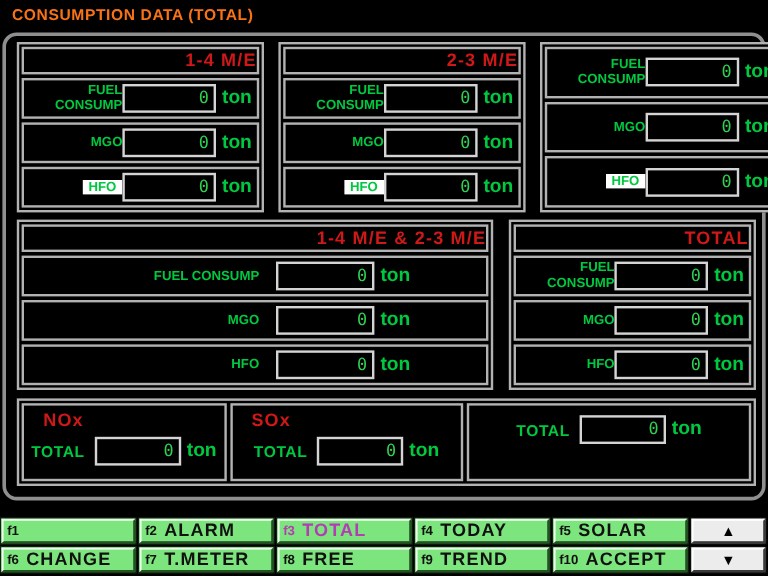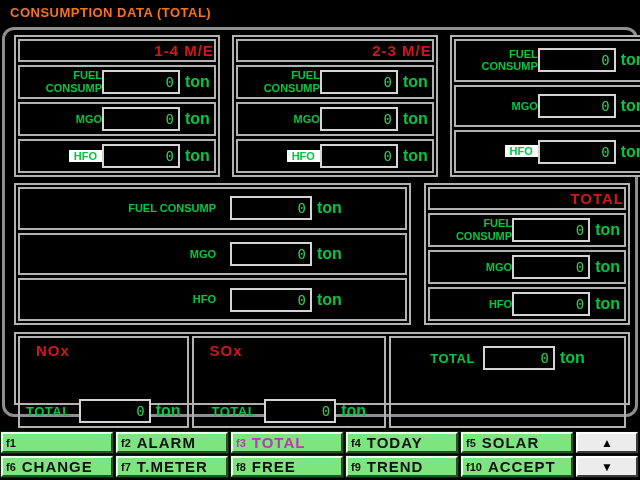--- a/index.html
+++ b/index.html
@@ -33,21 +33,21 @@
   .vtext{color:#2fd050;font-size:14px;font-family:"DejaVu Sans Mono",monospace;padding-right:4px;}
   .unit{color:#00c840;font-size:16px;font-weight:bold;margin-left:5px;flex:none;}
 
   
   .panel.wide .plabel{width:144px;margin-left:48px;white-space:nowrap;}
   .panel.wide .vbox{width:82px;margin-left:14px;}
 
   
   .ebox{border:2px solid #b2b2b2;height:100%;box-sizing:border-box;padding:2px;display:grid;
         grid-template-columns:164fr 197fr 240fr;grid-gap:3px;}
-  .ecell{border:2px solid #b2b2b2;box-sizing:border-box;padding:3px 6px;display:flex;flex-direction:column;gap:35px;}
+  .ecell{border:2px solid #b2b2b2;box-sizing:border-box;padding:3px 6px;display:flex;flex-direction:column;}
   .etitle{color:#d01818;font-size:15px;font-weight:bold;letter-spacing:1px;padding-left:10px;margin-top:1px;}
   .erow{display:flex;align-items:center;justify-content:center;margin-top:5px;}
   .elabel{color:#00c840;font-size:13px;font-weight:bold;letter-spacing:.5px;flex:none;}
   .erow .vbox{width:72px;margin-left:8px;}
 
   
   .fkeys{position:absolute;top:430px;left:0;width:512px;height:50px;background:#000;padding:2px 1px;box-sizing:border-box;}
   .frow{display:flex;gap:3px;margin-bottom:3px;}
   .fbtn{width:112px;height:21px;flex:none;background:#7de57d;display:flex;align-items:center;
         border:2px solid;border-color:#e9ffe9 #235223 #235223 #e9ffe9;outline:1px solid #0c230c;
@@ -142,20 +142,21 @@
             <span class="vtext">0</span>
           </div>
         <div class="unit">ton</div>
       </div>
     </section>
   </div>
 
   <div class="row2">
 
     <section class="panel wide">
+      <div class="ptitle">1-4 M/E &amp; 2-3 M/E</div>
       <div class="prow">
         <div class="plabel"><span>FUEL CONSUMP</span></div>
         <div class="vbox">
             <span class="vtext">0</span>
           </div>
         <div class="unit">ton</div>
       </div>
       <div class="prow">
         <div class="plabel"><span>MGO</span></div>
         <div class="vbox">

